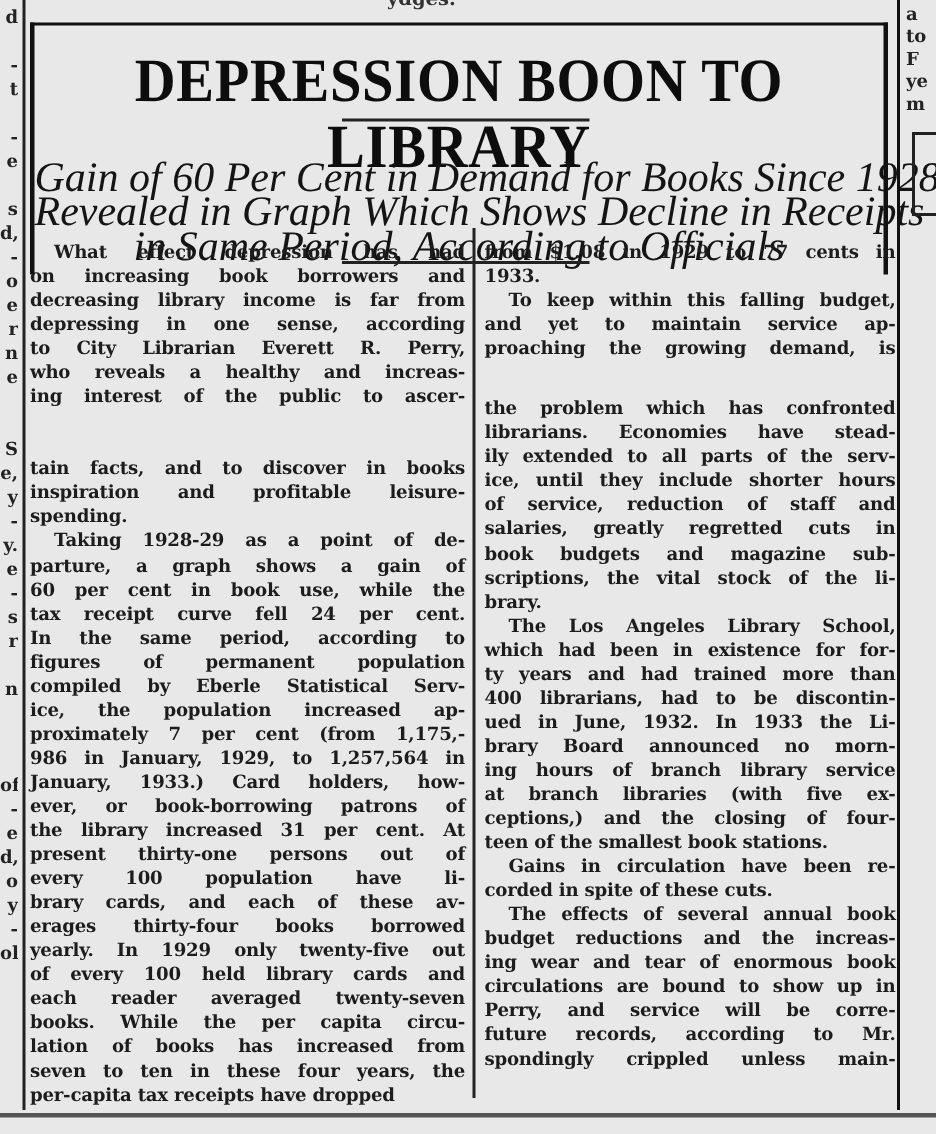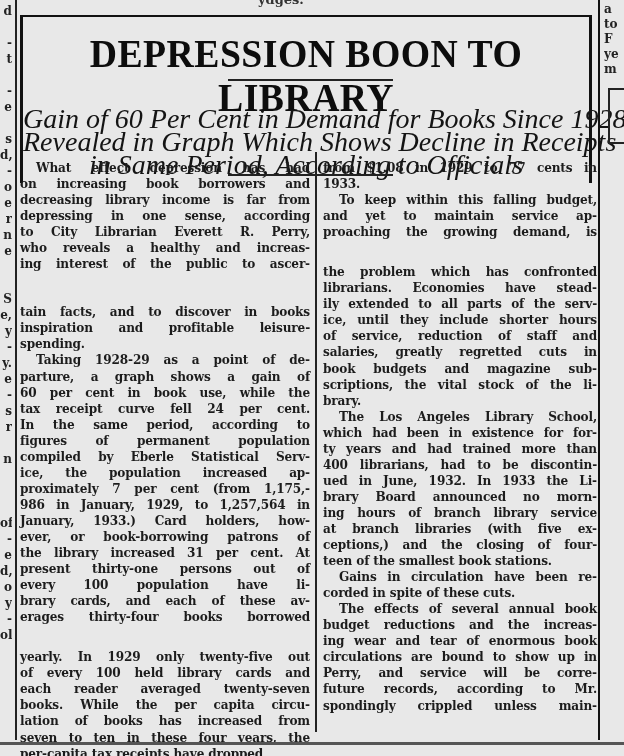--- a/index.html
+++ b/index.html
@@ -162,21 +162,21 @@
         <span class="line" style="text-indent: 0px;">ice, the population increased ap-</span>
         <span class="line" style="text-indent: 0px;">proximately 7 per cent (from 1,175,-</span>
         <span class="line" style="text-indent: 0px;">986 in January, 1929, to 1,257,564 in</span>
         <span class="line" style="text-indent: 0px;">January, 1933.) Card holders, how-</span>
         <span class="line" style="text-indent: 0px;">ever, or book-borrowing patrons of</span>
         <span class="line" style="text-indent: 0px;">the library increased 31 per cent. At</span>
         <span class="line" style="text-indent: 0px;">present thirty-one persons out of</span>
         <span class="line" style="text-indent: 0px;">every 100 population have li-</span>
         <span class="line" style="text-indent: 0px;">brary cards, and each of these av-</span>
         <span class="line" style="text-indent: 0px;">erages thirty-four books borrowed</span>
-        <span class="line" style="text-indent: 0px; margin-top: 24px;">yearly. In 1929 only twenty-five out</span>
+        <span class="line" style="text-indent: 0px;">yearly. In 1929 only twenty-five out</span>
         <span class="line" style="text-indent: 0px;">of every 100 held library cards and</span>
         <span class="line" style="text-indent: 0px;">each reader averaged twenty-seven</span>
         <span class="line" style="text-indent: 0px;">books. While the per capita circu-</span>
         <span class="line" style="text-indent: 0px;">lation of books has increased from</span>
         <span class="line" style="text-indent: 0px;">seven to ten in these four years, the</span>
         <span class="line last" style="text-indent: 0px;">per-capita tax receipts have dropped</span>
       </p>
     </div>
   <div class="col-div"></div>
   <div class="col col2" id="col2">

